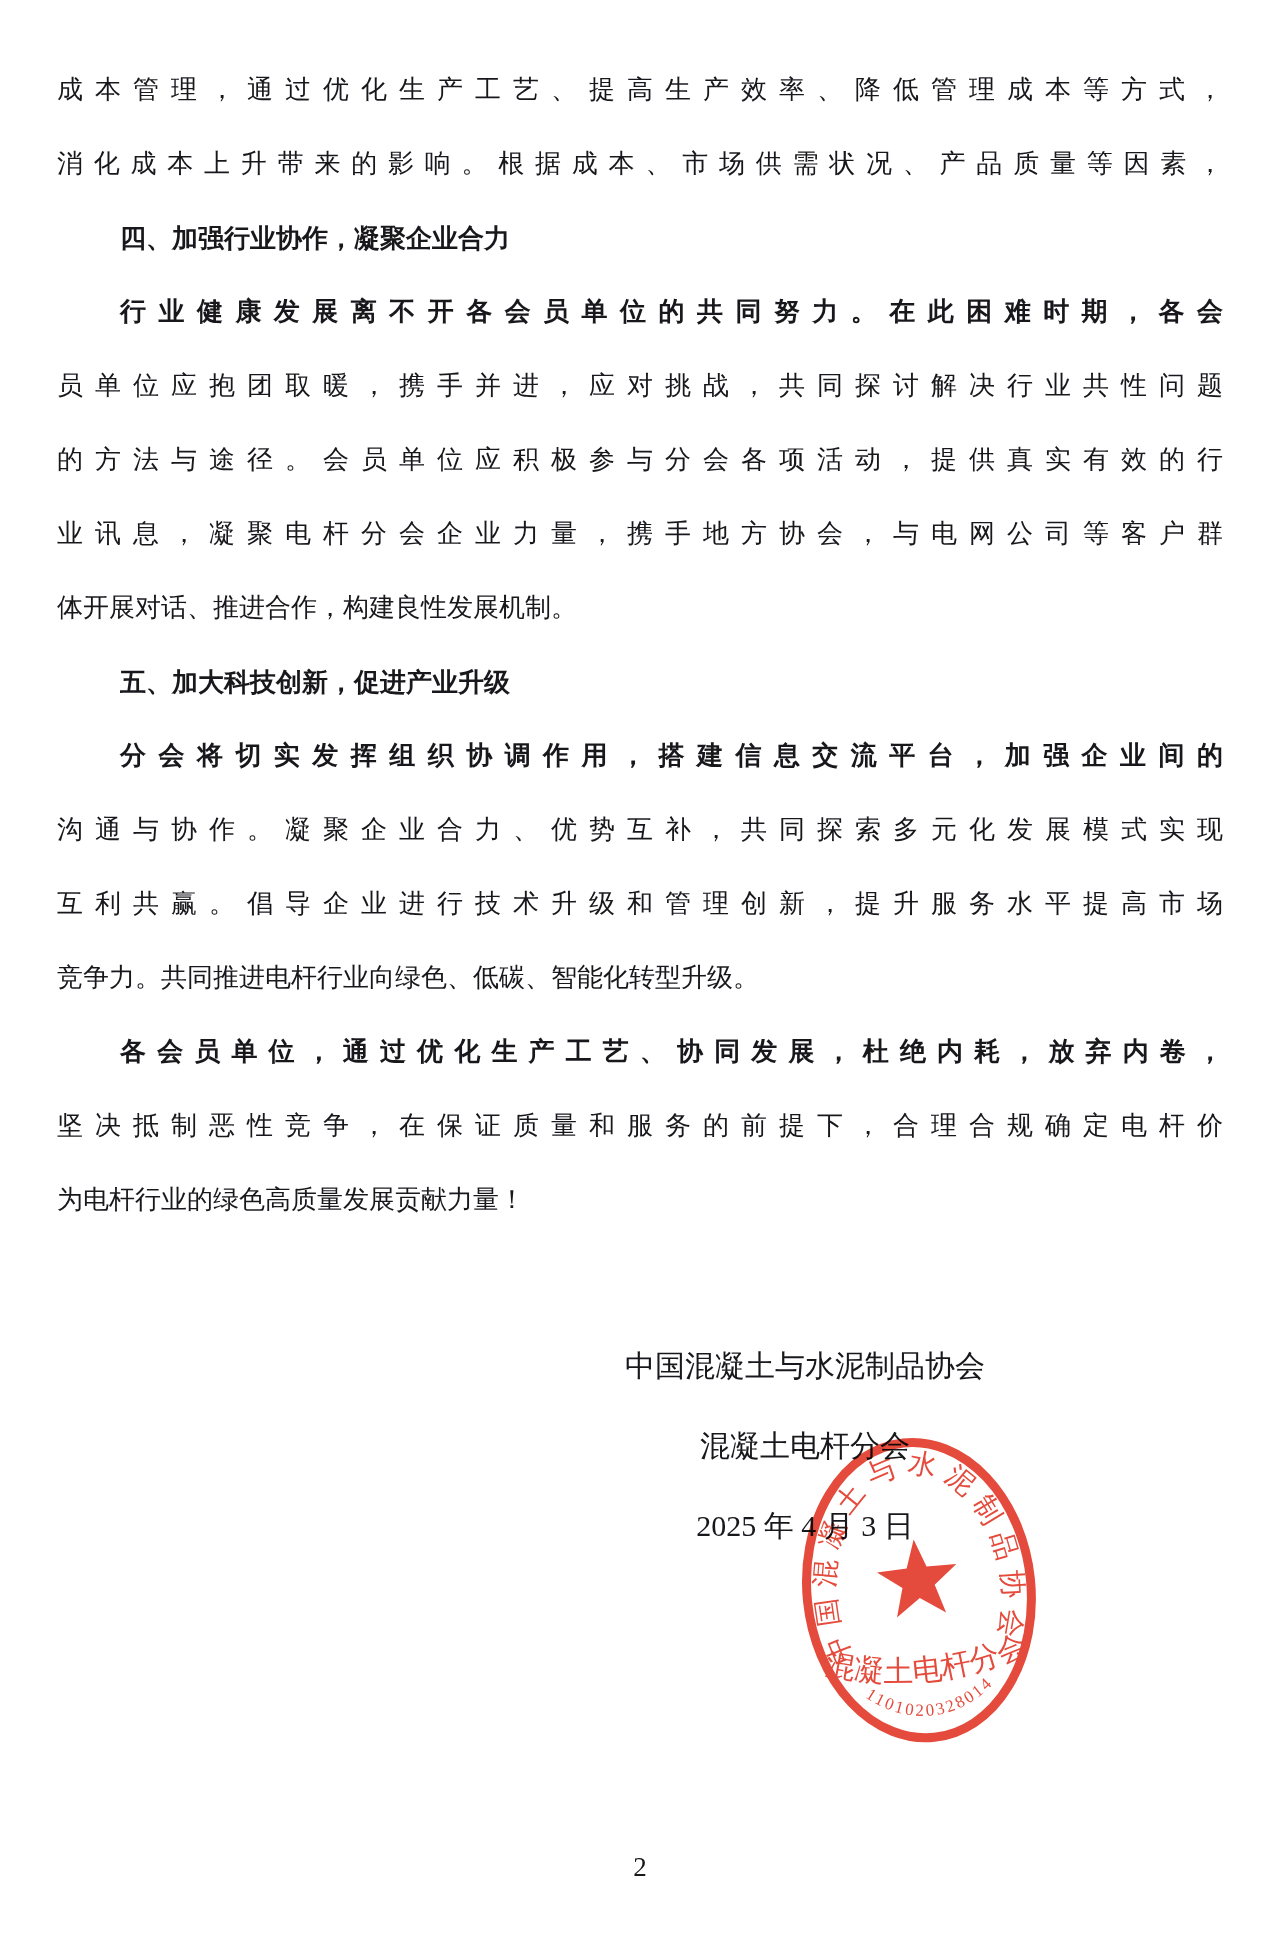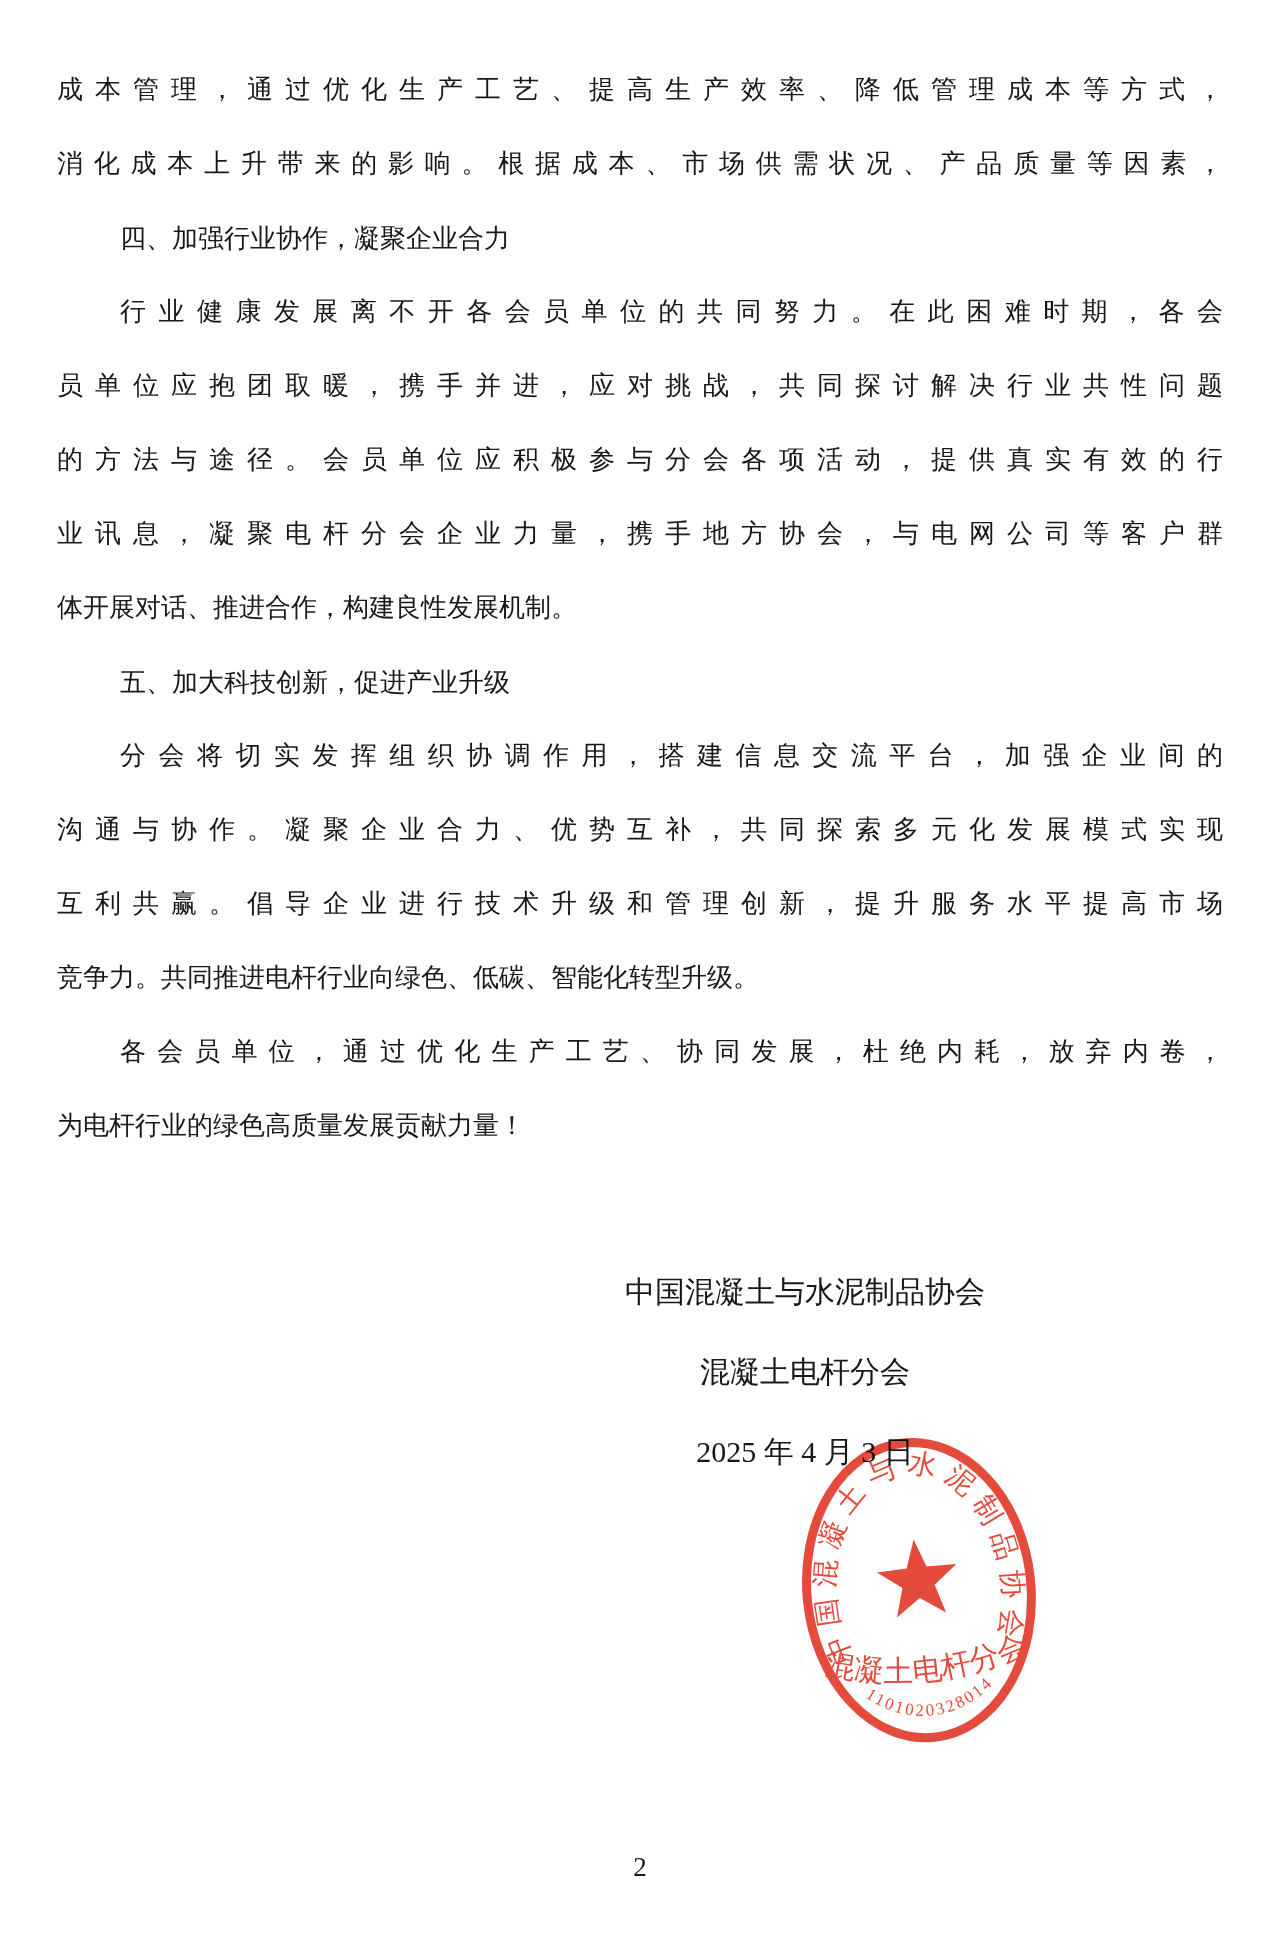--- a/index.html
+++ b/index.html
@@ -15,24 +15,24 @@
   }
   .text-block { padding: 53px 57px 0 57px; }
   .line {
     height: 74px;
     line-height: 74px;
     font-size: 26px;
     white-space: nowrap;
   }
   .line.heading {
     font-family: "Liberation Sans", sans-serif;
-    font-weight: 400;
+    font-weight: 700;
     padding-left: 63px;
   }
-  .line.indent { padding-left: 63px; }
+  .line.indent { padding-left: 63px; font-weight: bold; }
   .line.just {
     text-align: justify;
     text-align-last: justify;
     text-justify: inter-character;
   }
   .signature {
     margin: 89px 0 0 625px;
     width: 360px;
   }
   .sig-line {
@@ -108,20 +108,21 @@
       <div class="line indent just">分会将切实发挥组织协调作用，搭建信息交流平台，加强企业间的</div>
 
       <div class="line just">沟通与协作。凝聚企业合力、优势互补，共同探索多元化发展模式实现</div>
 
       <div class="line just">互利共赢。倡导企业进行技术升级和管理创新，提升服务水平提高市场</div>
 
       <div class="line">竞争力。共同推进电杆行业向绿色、低碳、智能化转型升级。</div>
 
       <div class="line indent just">各会员单位，通过优化生产工艺、协同发展，杜绝内耗，放弃内卷，</div>
 
+      <div class="line just">坚决抵制恶性竞争，在保证质量和服务的前提下，合理合规确定电杆价</div>
 
 
       <div class="line">为电杆行业的绿色高质量发展贡献力量！</div>
     </main>
 
   <section class="signature">
     <div class="sig-line">中国混凝土与水泥制品协会</div>
     <div class="sig-line">混凝土电杆分会</div>
     <div class="sig-line">2025 年 4 月 3 日</div>
   </section>

